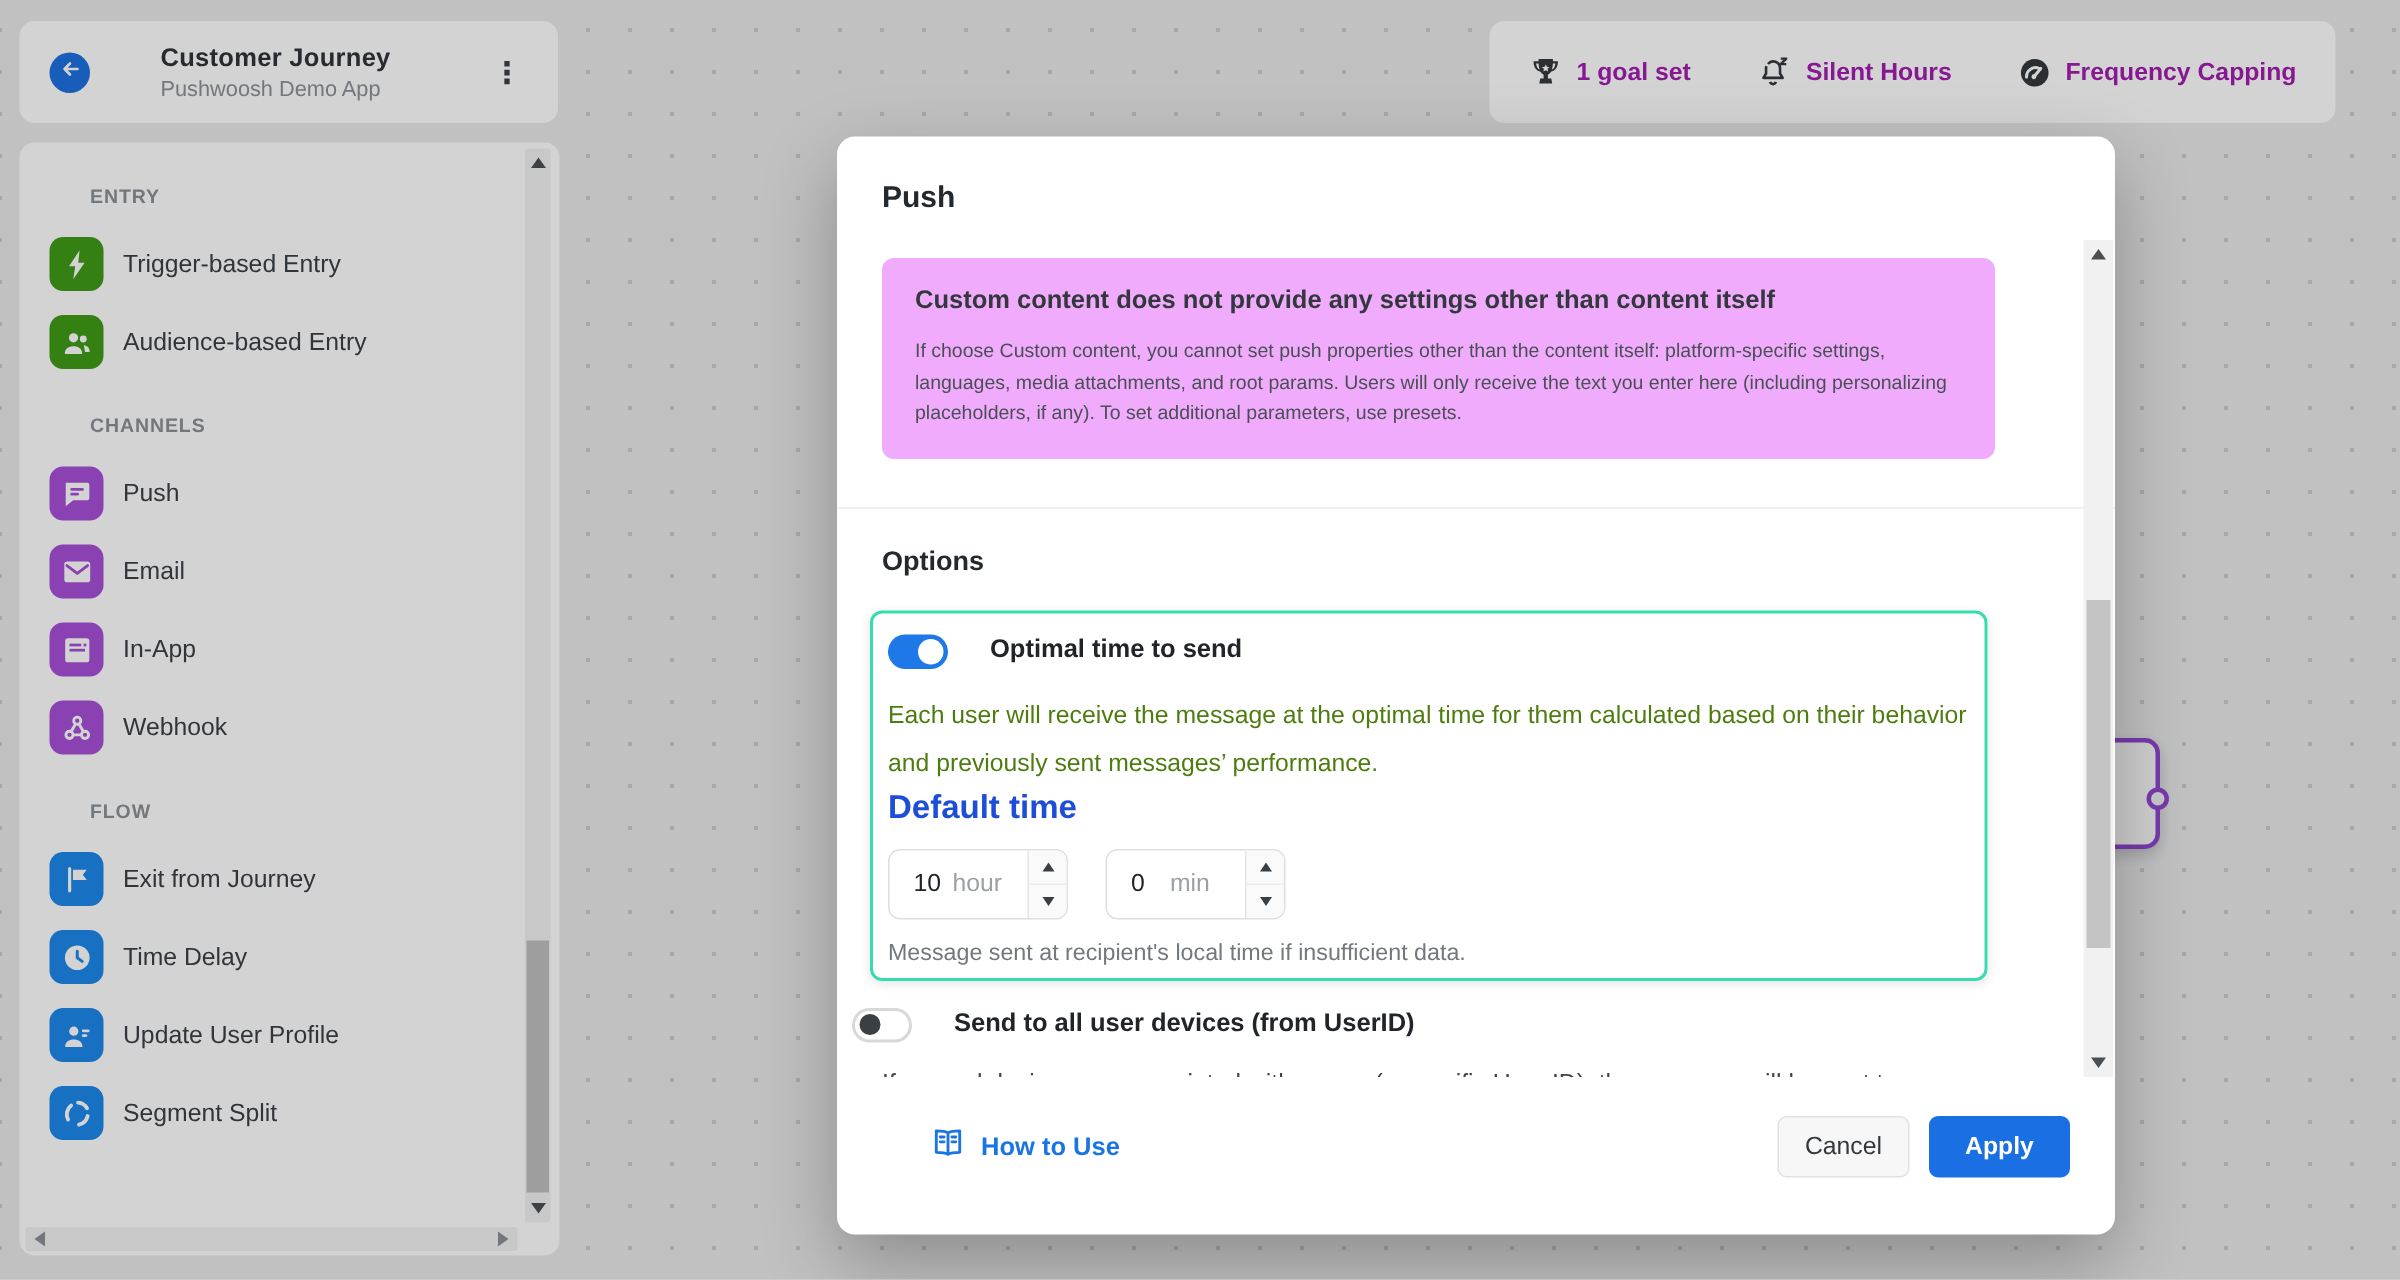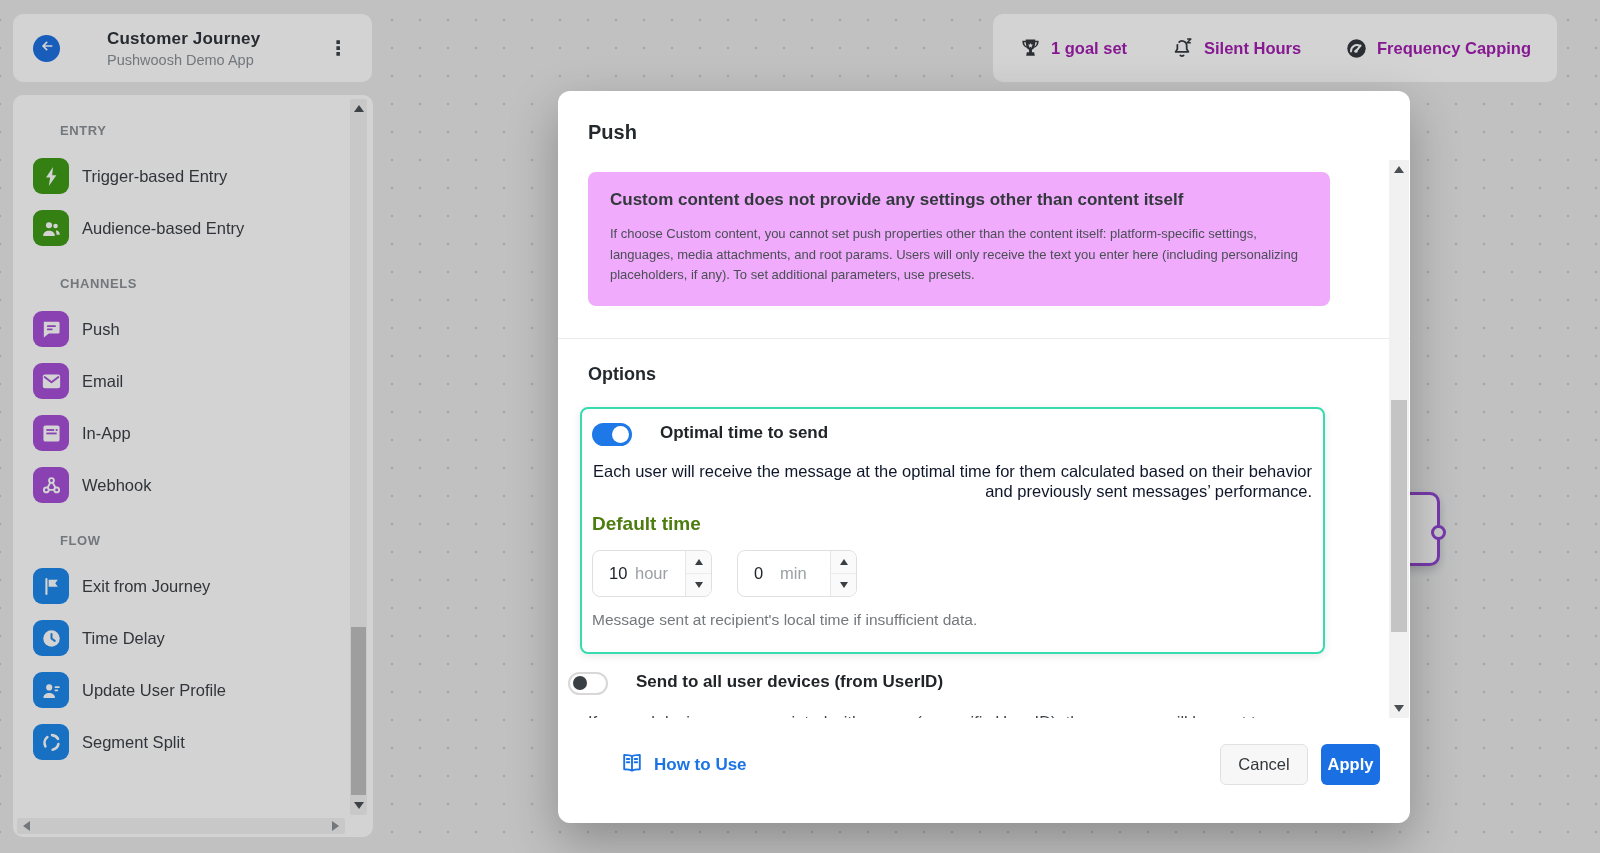--- a/index.html
+++ b/index.html
@@ -98,22 +98,22 @@
     border:2.5px solid #36DCAE; border-radius:8px;
     padding:14px 20px 0 10px; box-shadow:0 2px 8px rgba(0,0,0,.10);
   }
   .toggle-row{ display:flex; align-items:flex-start; gap:28px; }
   .toggle{ width:40px; height:23px; border-radius:12px; position:relative; cursor:pointer; flex:0 0 auto; }
   .toggle.on{ background:#1E78E8; }
   .toggle.on .knob{ position:absolute; right:3px; top:3px; width:17px; height:17px; border-radius:50%; background:#fff; }
   .toggle.off{ background:#fff; border:2px solid #D8D8D8; }
   .toggle.off .knob{ position:absolute; left:3px; top:2.5px; width:14px; height:14px; border-radius:50%; background:#3A3F44; }
   .toggle-row .lbl{ font-size:17px; font-weight:600; color:#212529; }
-  .opt-desc{ margin-top:15px; font-size:16.5px; color:#0f172a; line-height:20px; width:720px;text-align:right; }
-  .dt-label{ margin-top:12px; font-size:19px; font-weight:bold; color:#4d7c0f; }
+  .opt-desc{ margin-top:15px; font-size:16.5px; color:#4d7c0f; line-height:32px; width:720px; }
+  .dt-label{ margin-top:0; font-size:22px; font-weight:bold; color:#1d4ed8; }
   .spin-row{ display:flex; gap:25px; margin-top:15px; }
   .spin{
     width:120px; height:47px; border:1px solid #DFDFDF; border-radius:8px;
     display:flex; align-items:center; overflow:hidden; background:#fff;
   }
   .spin input{
     width:42px; border:0; outline:0; font-size:16.5px; color:#212529;
     padding-left:16px; font-family:"Liberation Sans","DejaVu Sans",sans-serif; background:transparent;
   }
   .spin .unit{ flex:1; font-size:16.5px; color:#9BA0A5; }
@@ -133,21 +133,21 @@
   .m-sb .arr-up{ left:5px; }
   .m-sb .arr-down{ left:5px; }
 
   
   .m-footer{ position:absolute; left:0; right:0; bottom:0; height:105px; display:flex; align-items:center; padding:0 30px 12px 62px; }
   .help-link{ display:flex; align-items:center; gap:10px; cursor:pointer; }
   .help-link .lbl{ font-size:17px; font-weight:600; color:#1B74E4; }
   .f-spacer{ flex:1; }
   .btn{ height:41px; border-radius:6px; font-size:16.5px; display:flex; align-items:center; justify-content:center; cursor:pointer; font-family:inherit; }
   .btn-cancel{ width:88px; background:#F7F7F7; border:1px solid #E1E1E1; color:#33383D; margin-right:13px; }
-  .btn-apply{ width:59px; background:#1A6FE3; border:none; color:#fff; font-weight:bold; }
+  .btn-apply{ width:94px; background:#1A6FE3; border:none; color:#fff; font-weight:bold; }
 </style>
 </head>
 <body>
 
 <div class="canvas-node">
   <span class="port"></span>
 </div>
 
 <div class="hdr-card hdr-left">
   <div class="back-btn">

